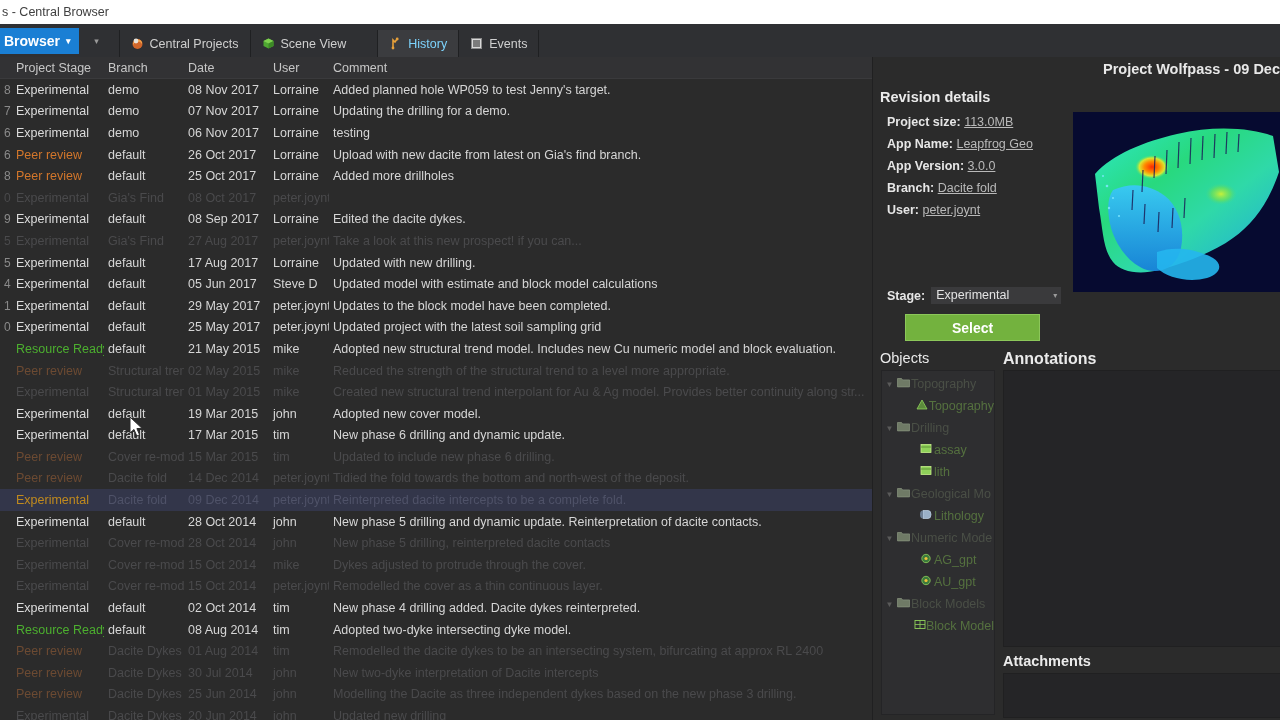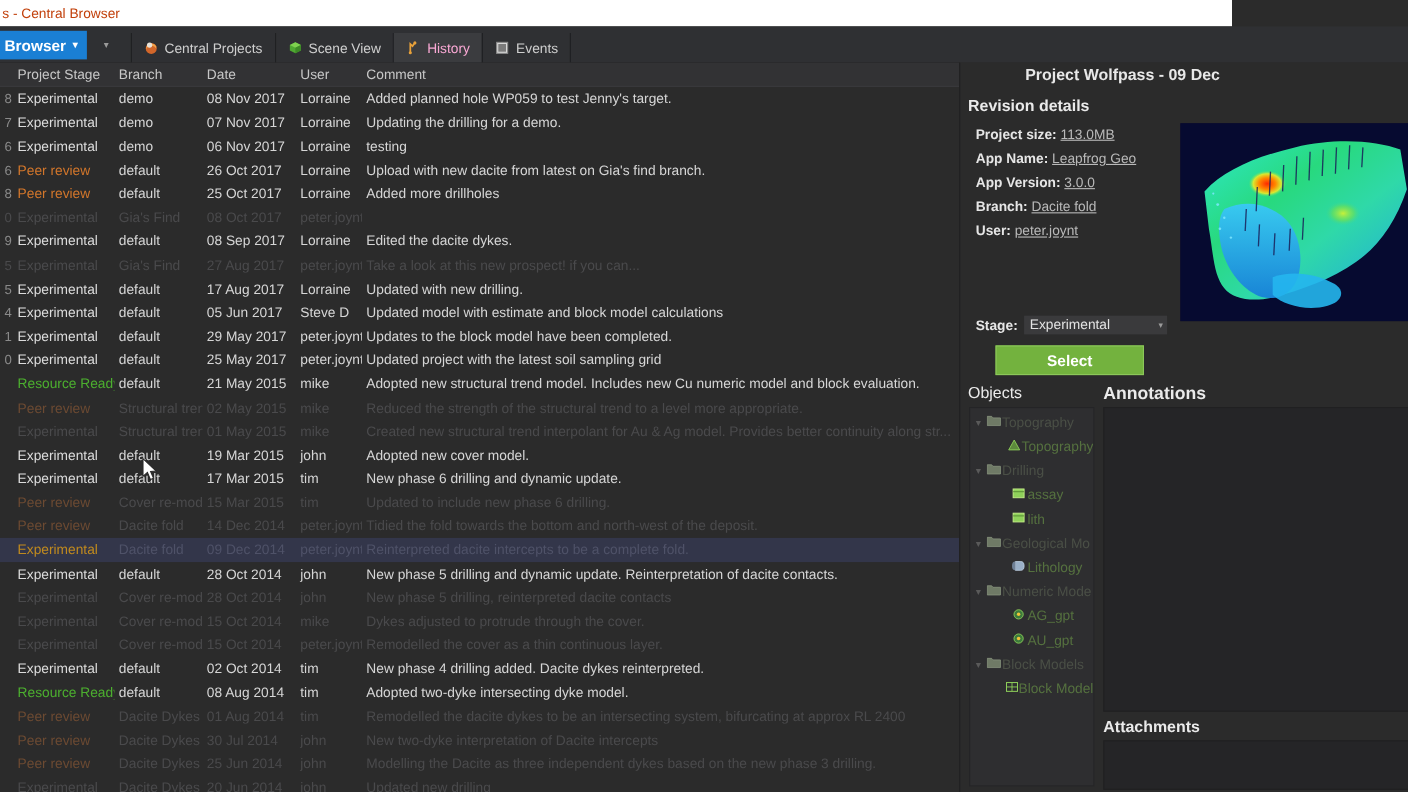--- a/index.html
+++ b/index.html
@@ -7,22 +7,22 @@
   body {
     font-family: "Liberation Sans", sans-serif;
     background:#2b2b2b;
     color:#d6d6d6;
     font-size:12px;
     position:relative;
   }
 
   
   #titlebar{
-    position:absolute; left:0; top:0; width:1120px; height:24px;
-    background:#ffffff; color:#c2410c;
+    position:absolute; left:0; top:0; width:1280px; height:24px;
+    background:#ffffff; color:#404040;
     font-size:12.5px; line-height:24px;
     padding-left:2px; white-space:nowrap; overflow:hidden;
   }
 
   
   #menustrip{
     position:absolute; left:0; top:24px; width:1280px; height:33px;
     background:#2f3033;
     display:flex; align-items:flex-end;
   }
@@ -39,21 +39,21 @@
     color:#9a9a9a; font-size:9px;
   }
   .tabstrip{ display:flex; align-items:flex-end; height:33px; margin-left:4px; }
   .tab{
     height:27px; display:flex; align-items:center; gap:6px;
     padding:0 11px; font-size:12.5px; color:#cfcfcf;
     background:#2f3033; border-left:1px solid #1f2022;
     white-space:nowrap;
   }
   .tab:last-child{ border-right:1px solid #1f2022; }
-  .tab.active{ background:#3b3c3f; color:#f9a8d4; }
+  .tab.active{ background:#3b3c3f; color:#7dd3fc;margin-left:20px; }
   .tab .ticon{ width:13px;height:13px;display:inline-block;flex:0 0 auto;}
 
   
   #main{
     position:absolute; left:0; top:57px; width:1280px; height:663px;
     background:#2b2b2b;
   }
 
   
   #history-pane{
@@ -90,21 +90,21 @@
   .stage-res{ color:#4caf2f; }
   .rev{ color:#8a8a8a; font-size:12px; }
 
   
   #details-pane{
     position:absolute; left:872px; top:0; width:408px; height:663px;
     background:#2b2b2b; border-left:1px solid #202021;
   }
   #proj-title{
     position:absolute; right:0; top:4px; width:408px;
-    text-align:left; font-size:14.5px; font-weight:bold; color:#e8e8e8;
+    text-align:right; font-size:14.5px; font-weight:bold; color:#e8e8e8;
     white-space:nowrap; overflow:hidden; padding-left:60px;
   }
   #rev-details-hdr{
     position:absolute; left:7px; top:32px;
     font-size:14.5px; font-weight:bold; color:#eaeaea;
   }
   #meta{
     position:absolute; left:14px; top:58px; width:180px;
   }
   .meta-line{ font-size:12.5px; margin-bottom:8px; white-space:nowrap; }

